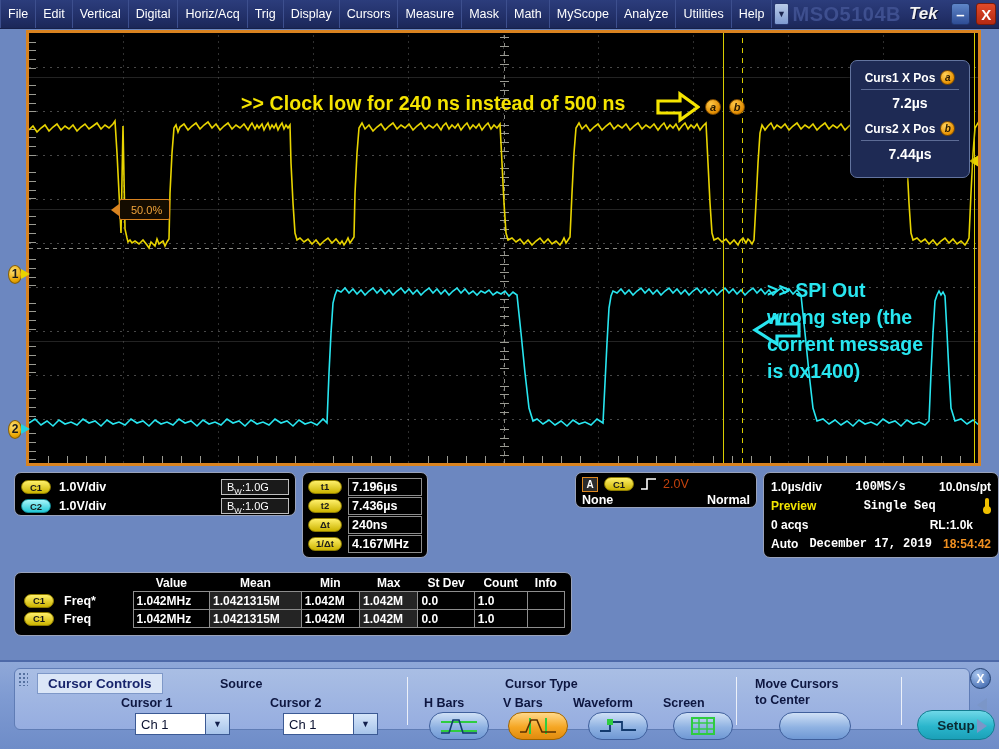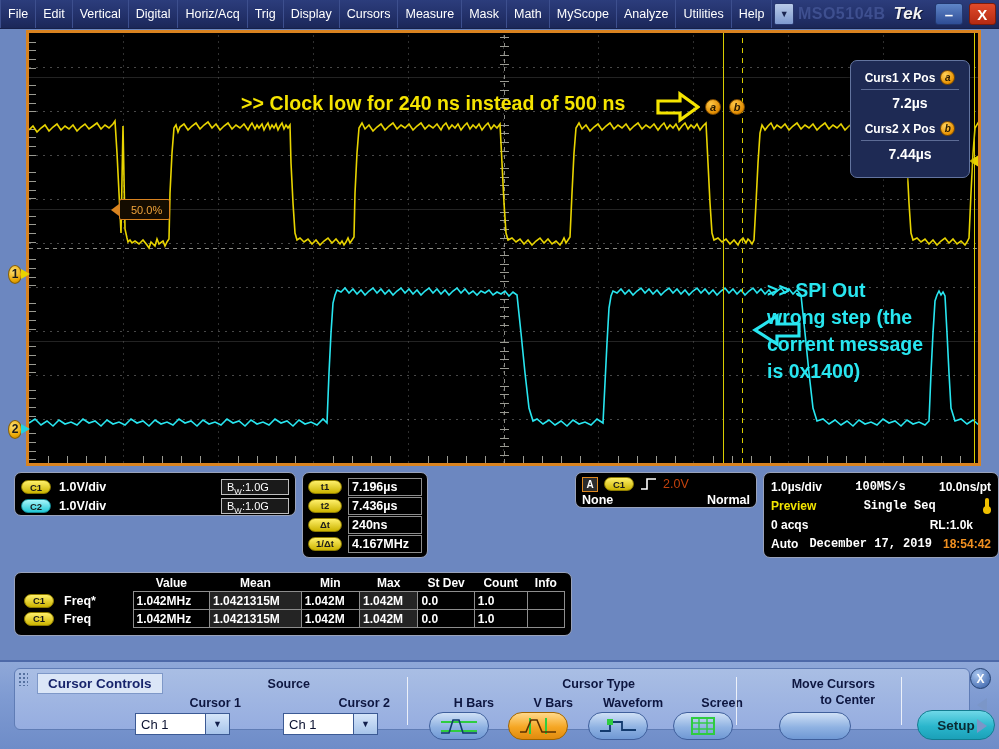--- a/index.html
+++ b/index.html
@@ -28,21 +28,21 @@
   .menu-item:first-child { border-left: 1px solid #3d4f8e; }
   .menu-drop {
     width: 24px; margin: 3px 0 3px 2px;
     background: linear-gradient(180deg,#b9cbe8 0%,#7e9ad0 100%);
     border: 1px solid #29386f; border-radius: 2px;
     display: flex; align-items: center; justify-content: center;
     color: #1a2550; font-size: 9px; cursor: pointer;
   }
   .menu-spacer { flex: 1 1 auto; }
   .model-text {
-    color: #3e4f8f; font-size: 16px; font-weight: bold;
+    color: #3e4f8f; font-size: 20px; font-weight: bold;
     display: flex; align-items: center; padding: 0 4px; letter-spacing: .5px;
   }
   .tek-logo {
     color: #f2f2f2; font-size: 17px; font-weight: bold; font-style: italic;
     display: flex; align-items: center; padding: 0 10px 0 4px;
     text-shadow: 1px 1px 0 #0c1330;
   }
   .win-btn {
     width: 34px; margin: 3px 3px; border-radius: 3px;
     display: flex; align-items: center; justify-content: center;
@@ -281,21 +281,21 @@
     background-size: 4px 4px;
   }
   .ctrl-title {
     position: absolute; left: 22px; top: 4px;
     background: #dbe6f7; border: 1px solid #7e98c8;
     color: #17246b; font-size: 13.5px; font-weight: bold;
     padding: 2px 10px;
   }
   .ctrl-label {
     position: absolute; color: #0d1640; font-size: 12.5px; font-weight: bold;
-    text-align: right;
+    text-align: left;
   }
   .combo {
     position: absolute; height: 22px; display: flex;
     border: 1px solid #3c5a94; background: #fff;
   }
   .combo .val { flex: 1 1 auto; color: #0b1230; font-size: 13px; padding: 2px 5px; line-height: 18px; }
   .combo .arrow {
     width: 24px; background: linear-gradient(180deg,#d6e6fa,#a7c4ea);
     border-left: 1px solid #3c5a94; display: flex; align-items: center;
     justify-content: center; color: #12204d; font-size: 9px;

